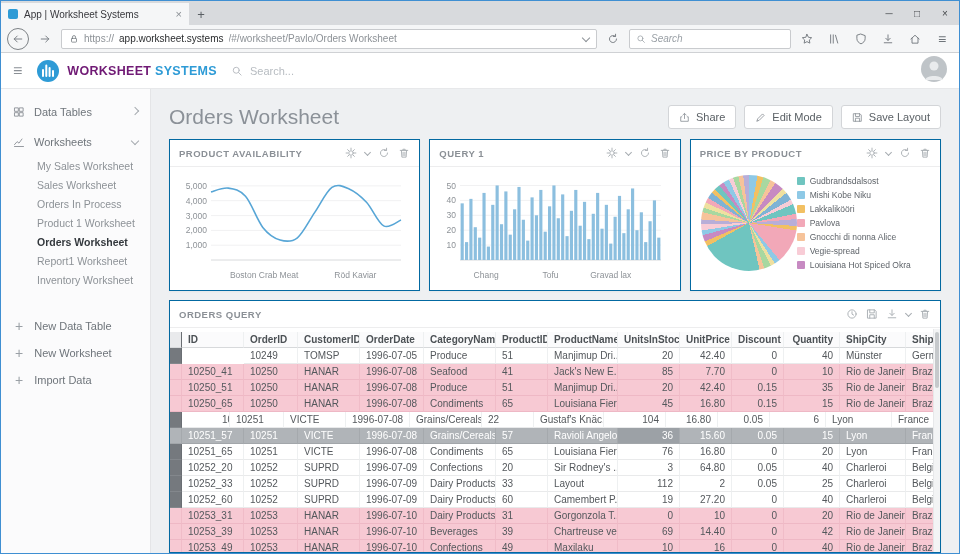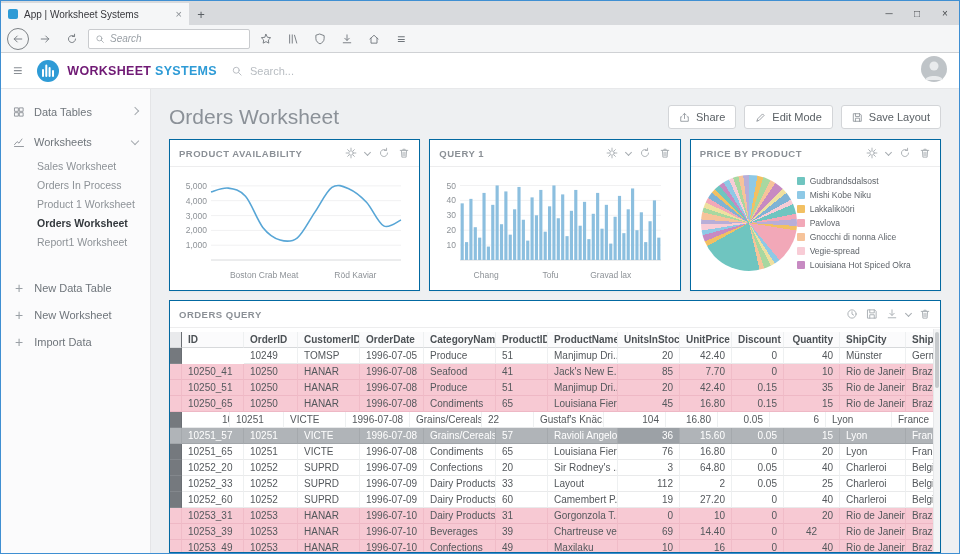--- a/index.html
+++ b/index.html
@@ -114,20 +114,30 @@
     <span class="navbtn circle">
       <svg class="ic" viewBox="0 0 16 16">
           <path d="M13 8H3M7 4L3 8l4 4"></path>
         </svg>
     </span>
     <span class="navbtn">
       <svg class="ic" viewBox="0 0 16 16">
           <path d="M3 8h10M9 4l4 4-4 4"></path>
         </svg>
     </span>
+    <div class="urlbar">
+      <svg class="ic" viewBox="0 0 16 16" style="width:10px;height:10px;flex-shrink:0;">
+          <rect x="4" y="7" width="8" height="6" rx="1"></rect>
+          <path d="M5.5 7V5a2.5 2.5 0 0 1 5 0v2"></path>
+        </svg>
+      <span class="url-scheme">https://</span>
+      <span class="url-host">app.worksheet.systems</span>
+      <span class="url-path">/#/worksheet/Pavlo/Orders Worksheet</span>
+      <span class="chv" style="flex-shrink:0;color:#8d9297;"></span>
+    </div>
     <span class="navbtn">
       <svg class="ic" viewBox="0 0 16 16">
           <path d="M12.7 8A4.7 4.7 0 1 1 11 4.4"></path>
           <path d="M11.4 1.6v3h-3"></path>
         </svg>
     </span>
     <div class="searchbox">
       <svg class="ic" viewBox="0 0 16 16" style="width:10px;height:10px;flex-shrink:0;color:#9aa0a6;">
           <circle cx="7" cy="7" r="4"></circle>
           <path d="M10 10l3.5 3.5"></path>
@@ -205,25 +215,27 @@
       </div>
       <div class="side-sec">
         <svg class="ic" viewBox="0 0 16 16">
             <path d="M2 11.5l3.5-4 2.5 2 4-5.5"></path>
             <path d="M2 14h12"></path>
           </svg>
         <span>Worksheets</span>
         <span class="chv"></span>
       </div>
       <div>
+          <div class="side-sub">My Sales Worksheet</div>
           <div class="side-sub">Sales Worksheet</div>
           <div class="side-sub">Orders In Process</div>
           <div class="side-sub">Product 1 Worksheet</div>
           <div class="side-sub active">Orders Worksheet</div>
           <div class="side-sub">Report1 Worksheet</div>
+          <div class="side-sub">Inventory Worksheet</div>
         </div>
       <div class="side-actions">
           <div class="side-act">
             <span class="plus">+</span>
             <span>New Data Table</span>
           </div>
           <div class="side-act">
             <span class="plus">+</span>
             <span>New Worksheet</span>
           </div>
@@ -653,21 +665,21 @@
                   <div class="gcell" style="width: 62px;">10253_39</div>
                   <div class="gcell" style="width: 54px;">10253</div>
                   <div class="gcell" style="width: 62px;">HANAR</div>
                   <div class="gcell" style="width: 64px;">1996-07-10</div>
                   <div class="gcell" style="width: 72px;">Beverages</div>
                   <div class="gcell" style="width: 52px;">39</div>
                   <div class="gcell" style="width: 70px;">Chartreuse ve...</div>
                   <div class="gcell ar" style="width: 62px;">69</div>
                   <div class="gcell ar" style="width: 52px;">14.40</div>
                   <div class="gcell ar" style="width: 52px;">0</div>
-                  <div class="gcell ar" style="width: 56px; text-align: center;">42</div>
+                  <div class="gcell ar" style="width: 56px;">42</div>
                   <div class="gcell" style="width: 66px;">Rio de Janeiro</div>
                   <div class="gcell" style="width: 44px;">Brazil</div>
                 </div>
                 <div class="grow r-pink">
                   <div class="gcell ghandle"></div>
                   <div class="gcell" style="width: 62px;">10253_49</div>
                   <div class="gcell" style="width: 54px;">10253</div>
                   <div class="gcell" style="width: 62px;">HANAR</div>
                   <div class="gcell" style="width: 64px;">1996-07-10</div>
                   <div class="gcell" style="width: 72px;">Confections</div>

